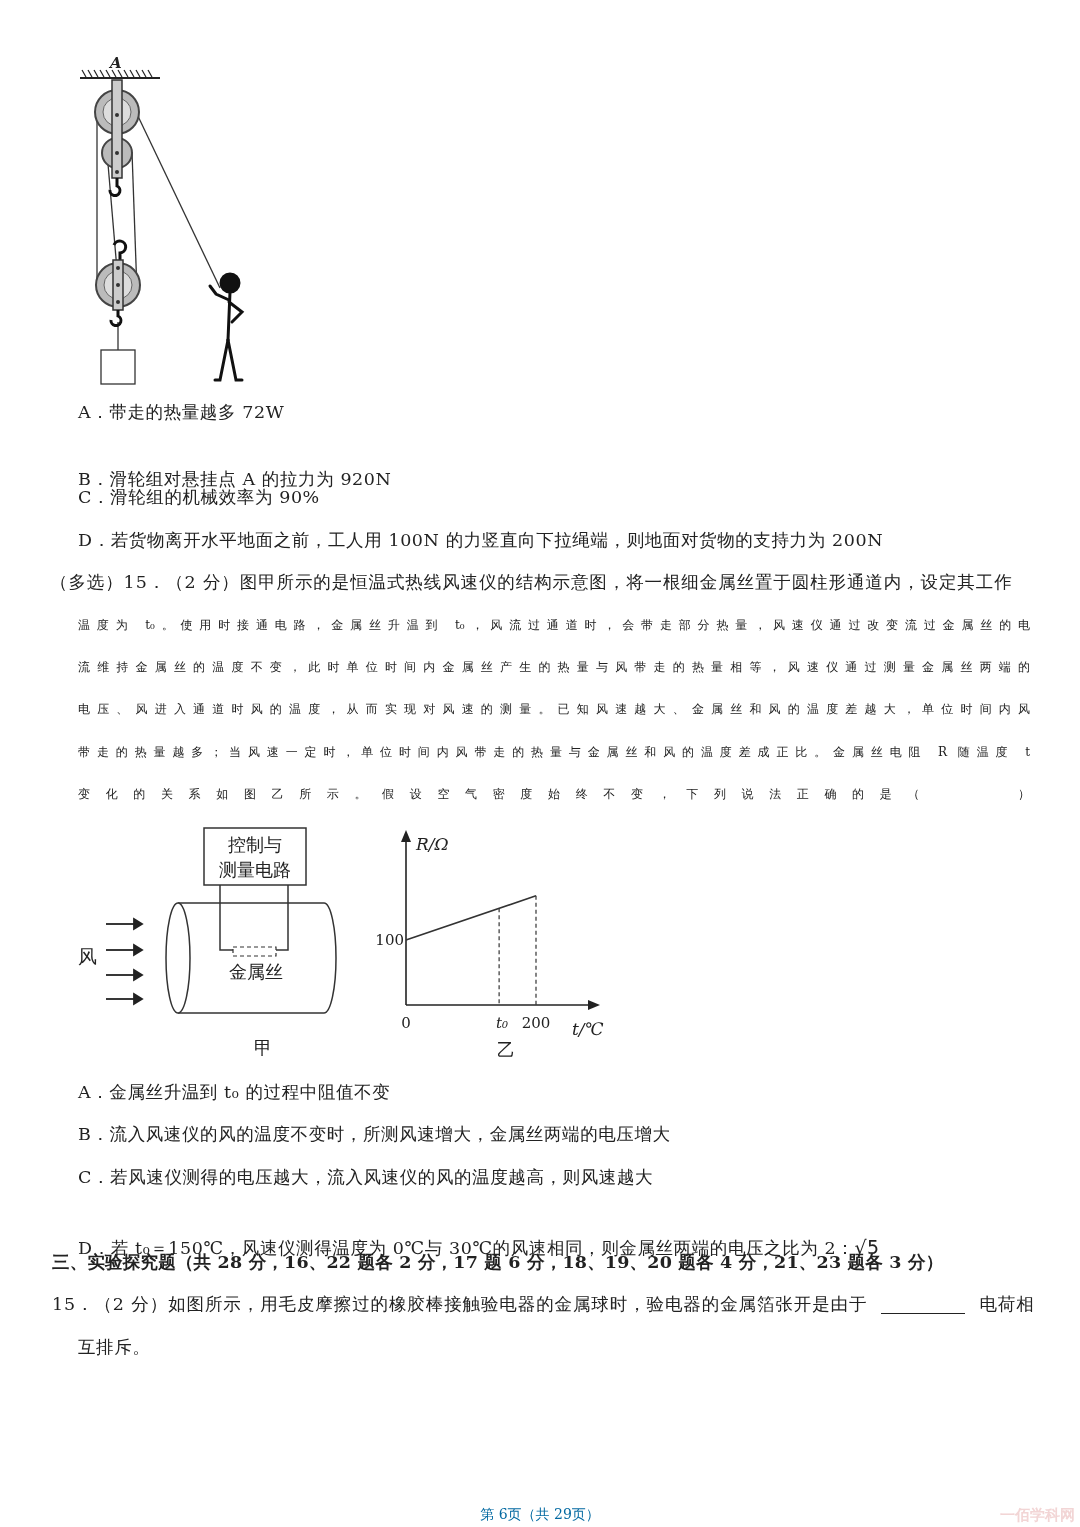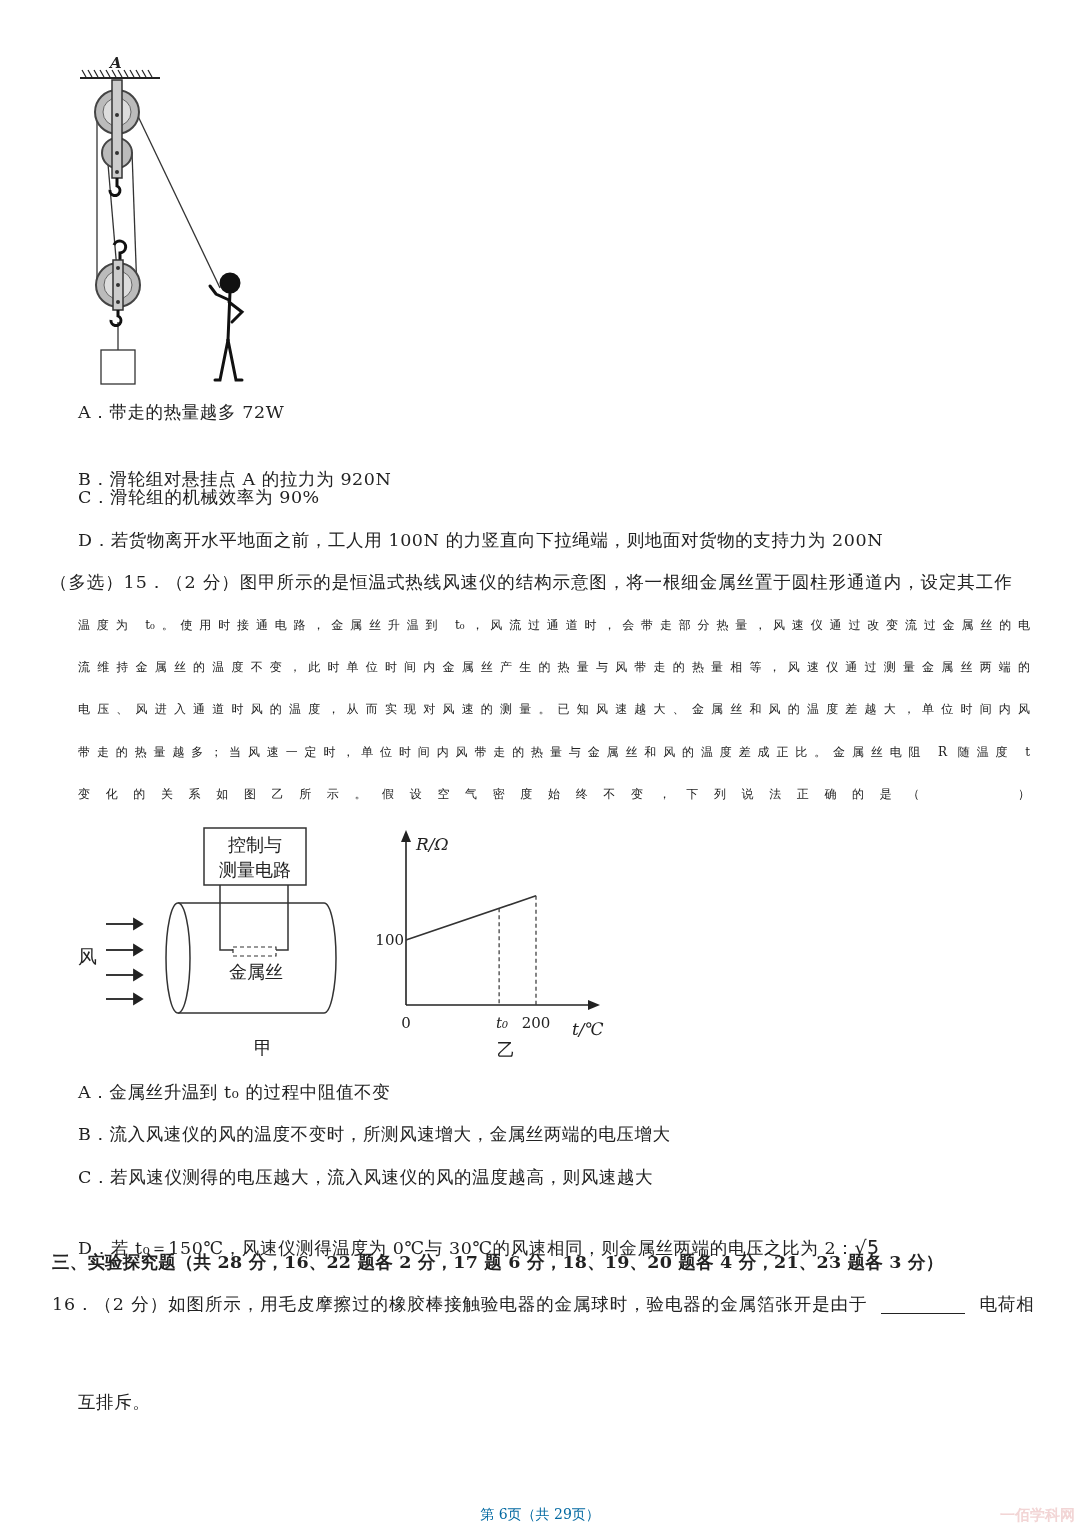--- a/index.html
+++ b/index.html
@@ -148,18 +148,18 @@
 <div class="t" style="left:78px;top:1166px;">
   <span>C．</span><span>若风速仪测得的电压越大，流入风速仪的风的温度越高，则风速越大</span>
 </div>
 <div class="t" style="left:78px;top:1236px;">
   <span>D．</span><span>若 t₀＝150℃，风速仪测得温度为 0℃与 30℃的风速相同，则金属丝两端的电压之比为 2：</span><span class="sqrt">√5</span>
 </div>
 
 <div class="t bold" style="left:52px;top:1251px;letter-spacing:0.2px;">三、实验探究题（共 28 分，16、22 题各 2 分，17 题 6 分，18、19、20 题各 4 分，21、23 题各 3 分）</div>
 
 <div class="t" style="left:52px;top:1293px;letter-spacing:0.9px;">
-  <span>16．（2 分）如图所示，用毛皮摩擦过的橡胶棒接触验电器的金属球时，验电器的金属箔张开是由于</span><span class="blank"></span><span>电荷相</span>
+  <span>15．（2 分）如图所示，用毛皮摩擦过的橡胶棒接触验电器的金属球时，验电器的金属箔张开是由于</span><span class="blank"></span><span>电荷相</span>
 </div>
-<div class="t" style="left:78px;top:1391px;">互排斥。</div>
+<div class="t" style="left:78px;top:1336px;">互排斥。</div>
 
 <div class="footer">第 6页（共 29页）</div>
 <div class="wm">一佰学科网</div>
 
 </body></html>

